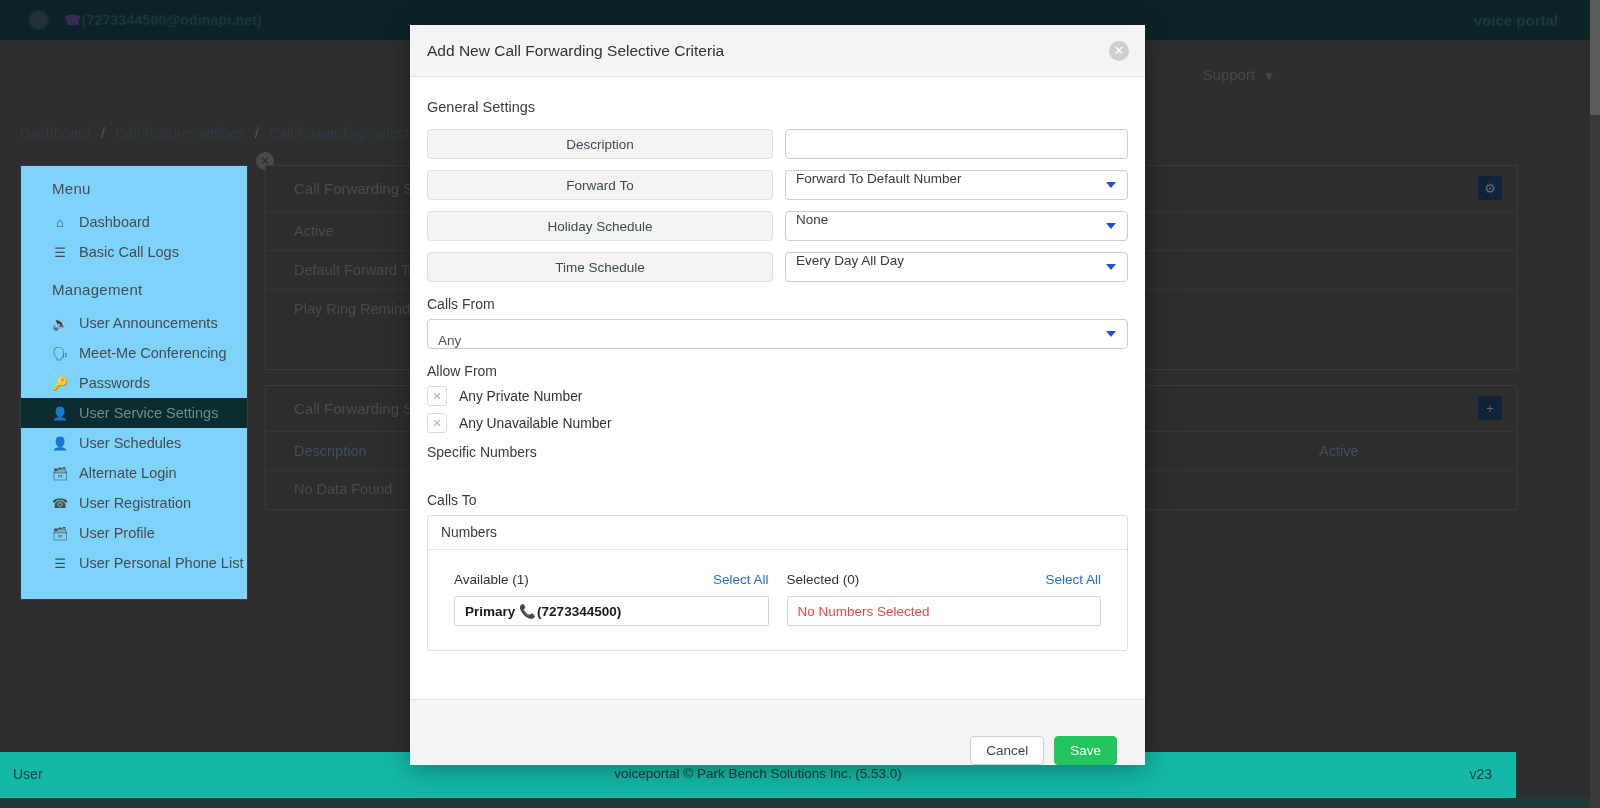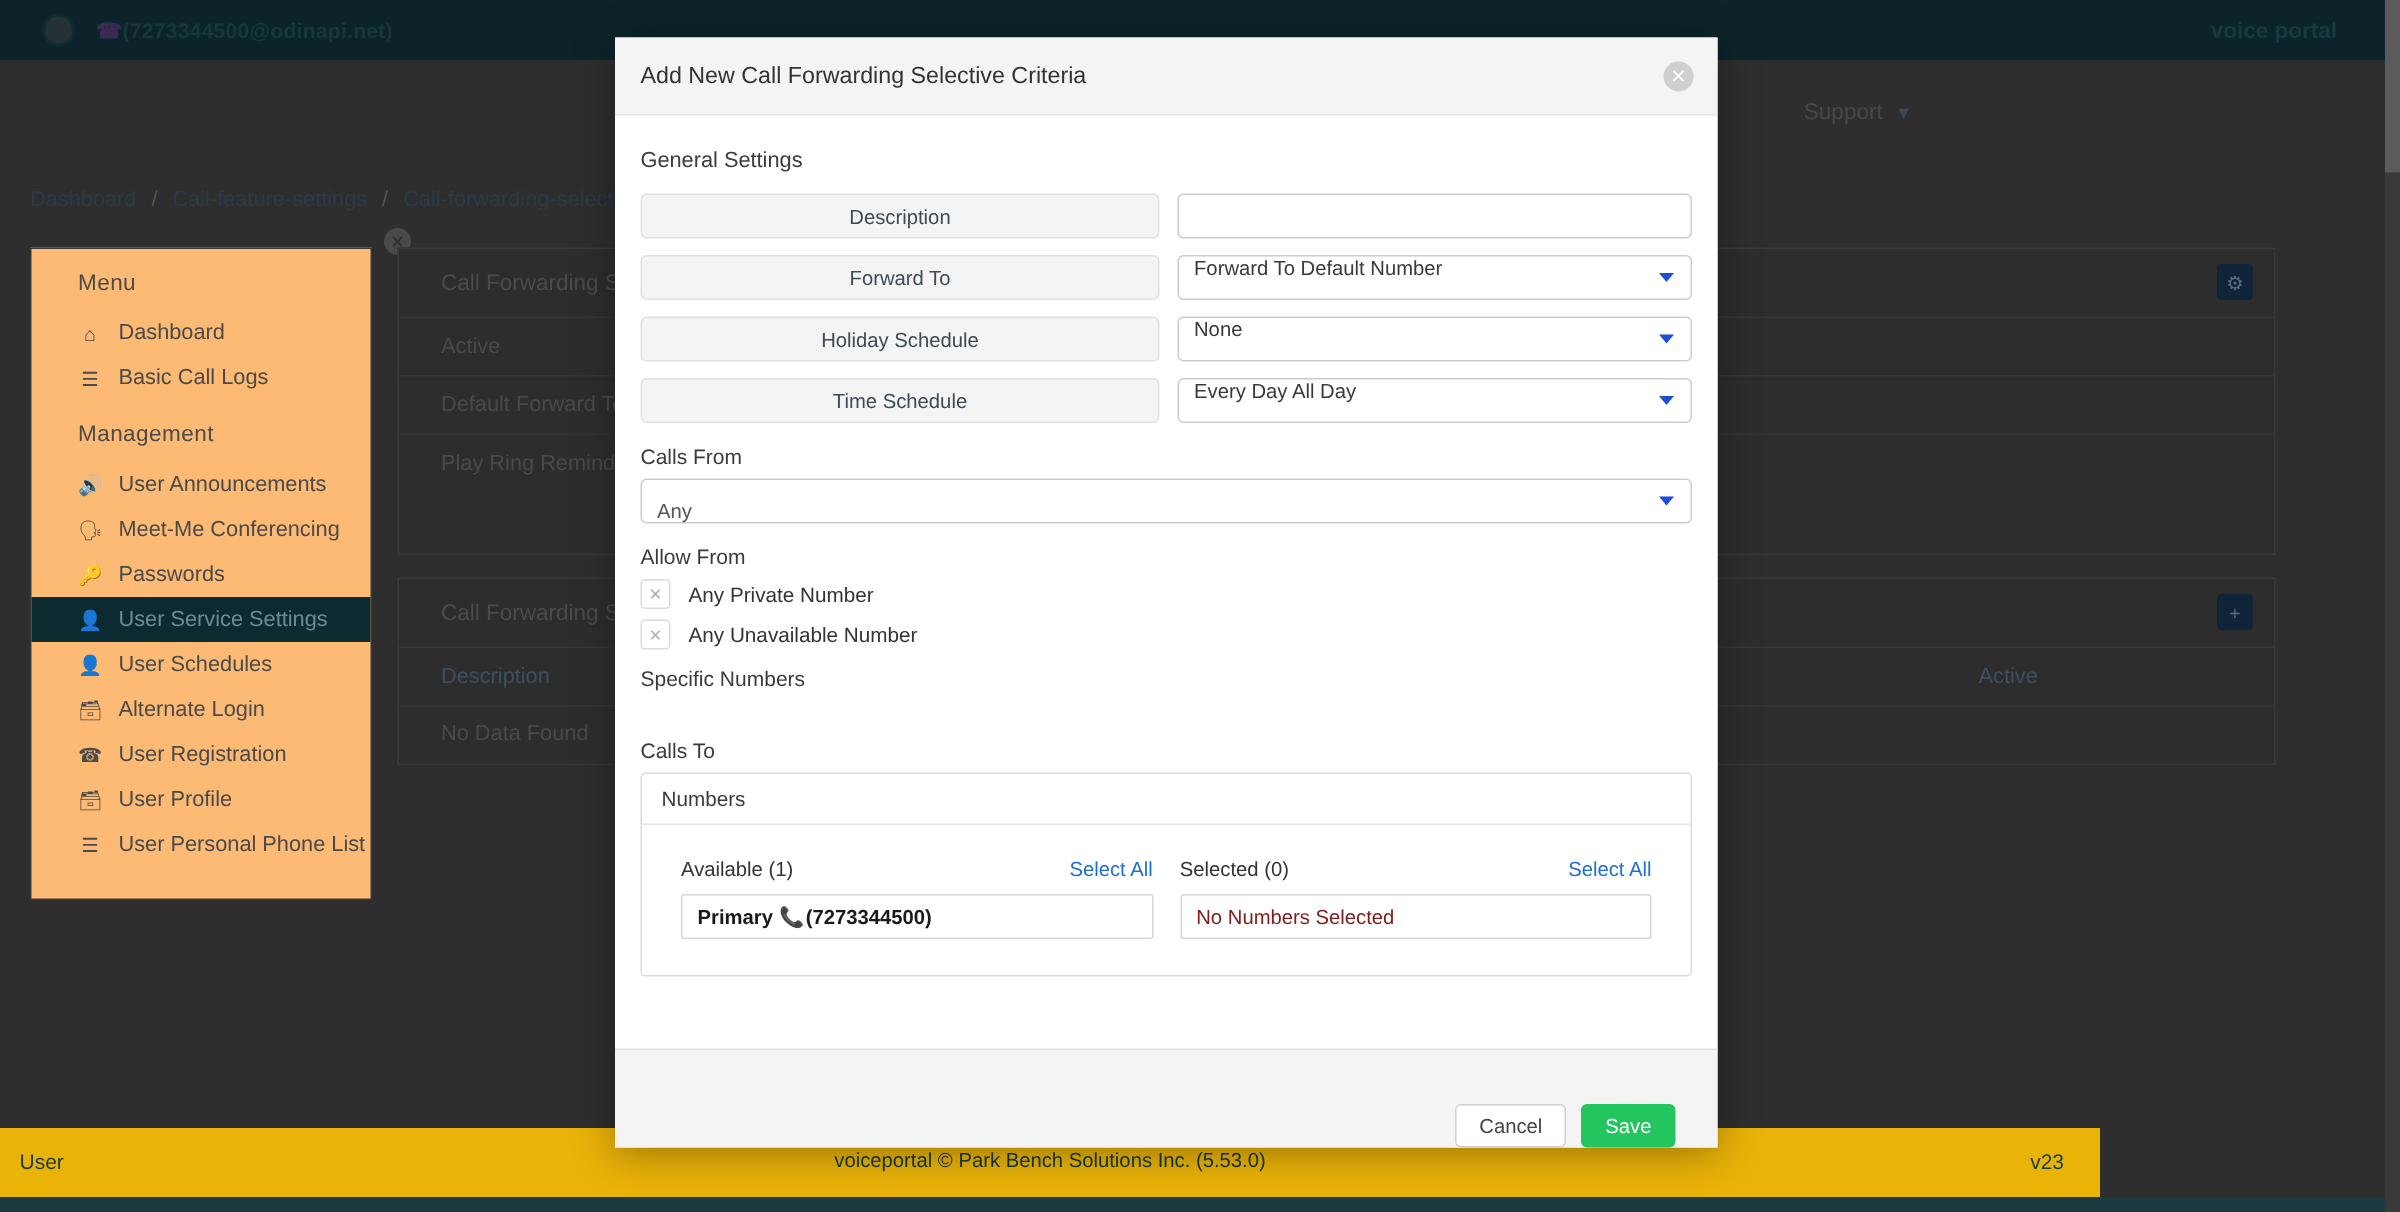--- a/index.html
+++ b/index.html
@@ -51,21 +51,21 @@
   #breadcrumb {
     position: absolute; left: 20px; top: 125px;
     font-size: 14.5px; color: #2b3a4a;
     display: flex; gap: 10px; align-items: center;
   }
   #breadcrumb .sep { color: #555; }
 
   
   #sidebar {
     position: absolute; left: 20px; top: 165px; width: 228px; height: 435px;
-    background: #fdba74; border: 1px solid #3a3a3a;
+    background: #7dd3fc; border: 1px solid #3a3a3a;
   }
   .side-head {
     font-size: 15px; color: #4b4b4b; padding: 14px 0 10px 31px; letter-spacing: .3px;
   }
   .side-item {
     display: flex; align-items: center; gap: 11px;
     padding: 7px 0 7px 31px; font-size: 14.5px; color: #4a4a4a;
   }
   .side-item.active { background: #0c2b31; color: #6d8c90; }
   .side-ico { width: 16px; text-align: center; font-size: 13px; color: #4a4a4a; }
@@ -102,22 +102,22 @@
     font-size: 14.5px; color: #3f4f60; padding: 11px 0 11px 28px;
   }
   .tbl-cell-1 { width: 1025px; }
   .tbl-row {
     display: flex; border-top: 1px solid #363636;
     font-size: 14.5px; color: #4a4a4a; padding: 10px 0 10px 28px;
   }
 
   
   #footer {
-    position: absolute; left: 0; bottom: 10px; width: 1400px; height: 46px;
-    background: #eab308;
+    position: absolute; left: 0; bottom: 10px; width: 1516px; height: 46px;
+    background: #14b8a6;
   }
   #footer .f-left  { position: absolute; left: 13px;  top: 14px; font-size: 14px; color: #1b3c41; }
   #footer .f-mid   { position: absolute; left: 0; right: 0; top: 14px; text-align: center;
                      font-size: 13.5px; color: #16373c; }
   #footer .f-right { position: absolute; right: 24px; top: 14px; font-size: 14px; color: #1b3c41; }
   #scroll-strip {
     position: absolute; right: 0; top: 0; width: 10px; height: 808px; background: #3a3a3a;
   }
   #scroll-thumb { position: absolute; right: 0; top: 0; width: 10px; height: 115px; background: #5b5b5b; }
   #footer-bottom {
@@ -192,21 +192,21 @@
     display: flex; justify-content: space-between; align-items: baseline; margin-bottom: 9px;
   }
   .num-col-title { font-size: 13.5px; color: #333; }
   .select-all { font-size: 13.5px; color: #1f6fd0; cursor: pointer; }
   .num-list {
     border: 1px solid #d6d6d6; border-radius: 2px; min-height: 30px;
     display: flex; align-items: center; padding: 0 10px;
     font-size: 13.5px; height: 29px;
   }
   .num-list.available { color: #1a1a1a; font-weight: 700; }
-  .num-list.selected  { color: #7f1d1d; font-weight: 400; }
+  .num-list.selected  { color: #ef4444; font-weight: 400; }
   .phone-emoji { color: #7c4dff; margin: 0 1px 0 4px; }
 
   #modal-footer {
     height: 66px; background: #f4f4f4; border-top: 1px solid #e3e3e3;
     display: flex; align-items: flex-end; justify-content: flex-end;
     gap: 10px; padding-right: 28px;
   }
   .btn {
     height: 29px; border-radius: 4px; font-size: 13.5px; cursor: pointer;
     display: flex; align-items: center; justify-content: center; padding: 0 15px;

